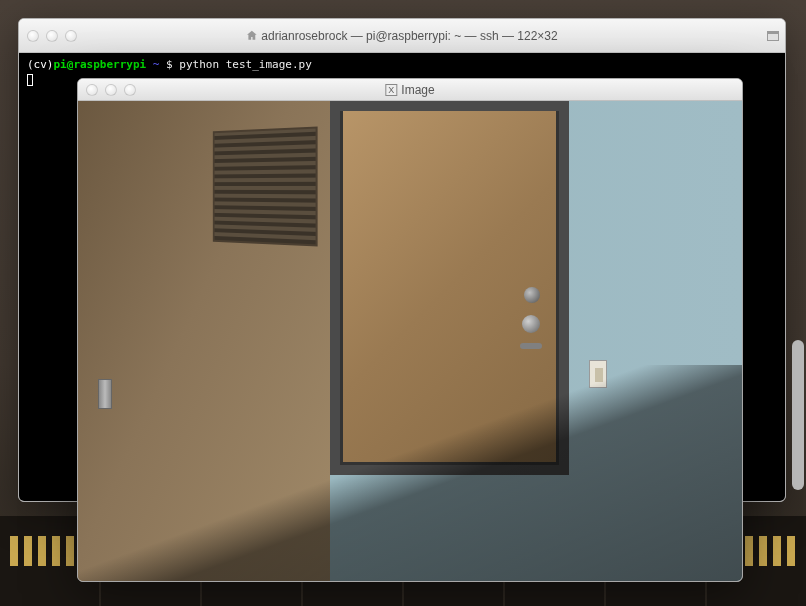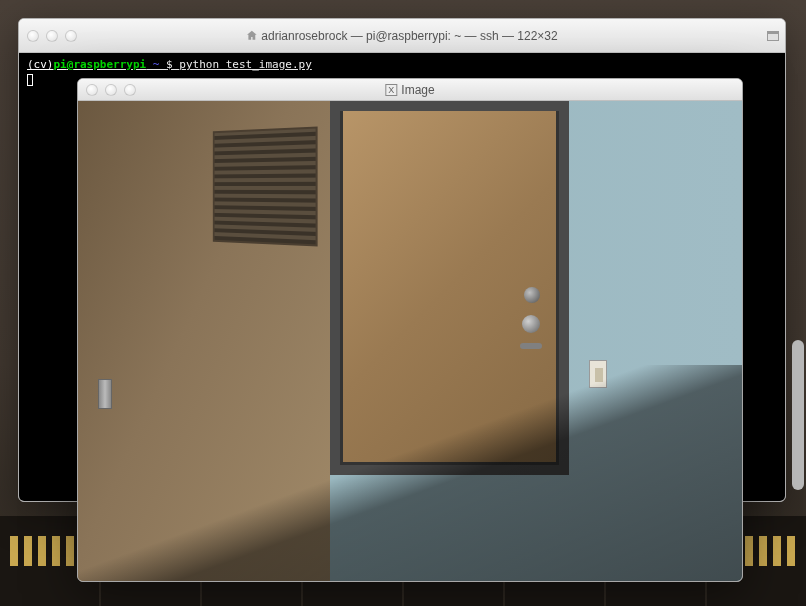--- a/index.html
+++ b/index.html
@@ -107,21 +107,20 @@
   height: calc(100% - 22px);
   padding: 4px 8px;
   font-family: "Menlo", "Monaco", monospace;
   font-size: 11px;
   color: #fff;
   position: relative;
   line-height: 1.4;
 }
 .term-line {
   white-space: pre;
-  text-decoration: underline;
 }
 .env { color: #fff; }
 .user { color: #00e000; font-weight: bold; }
 .host { color: #00e000; font-weight: bold; }
 .path { color: #6060ff; }
 .prompt { color: #fff; }
 .cmd { color: #fff; }
 .cursor-block {
   display: inline-block;
   border: 1px solid #fff;

